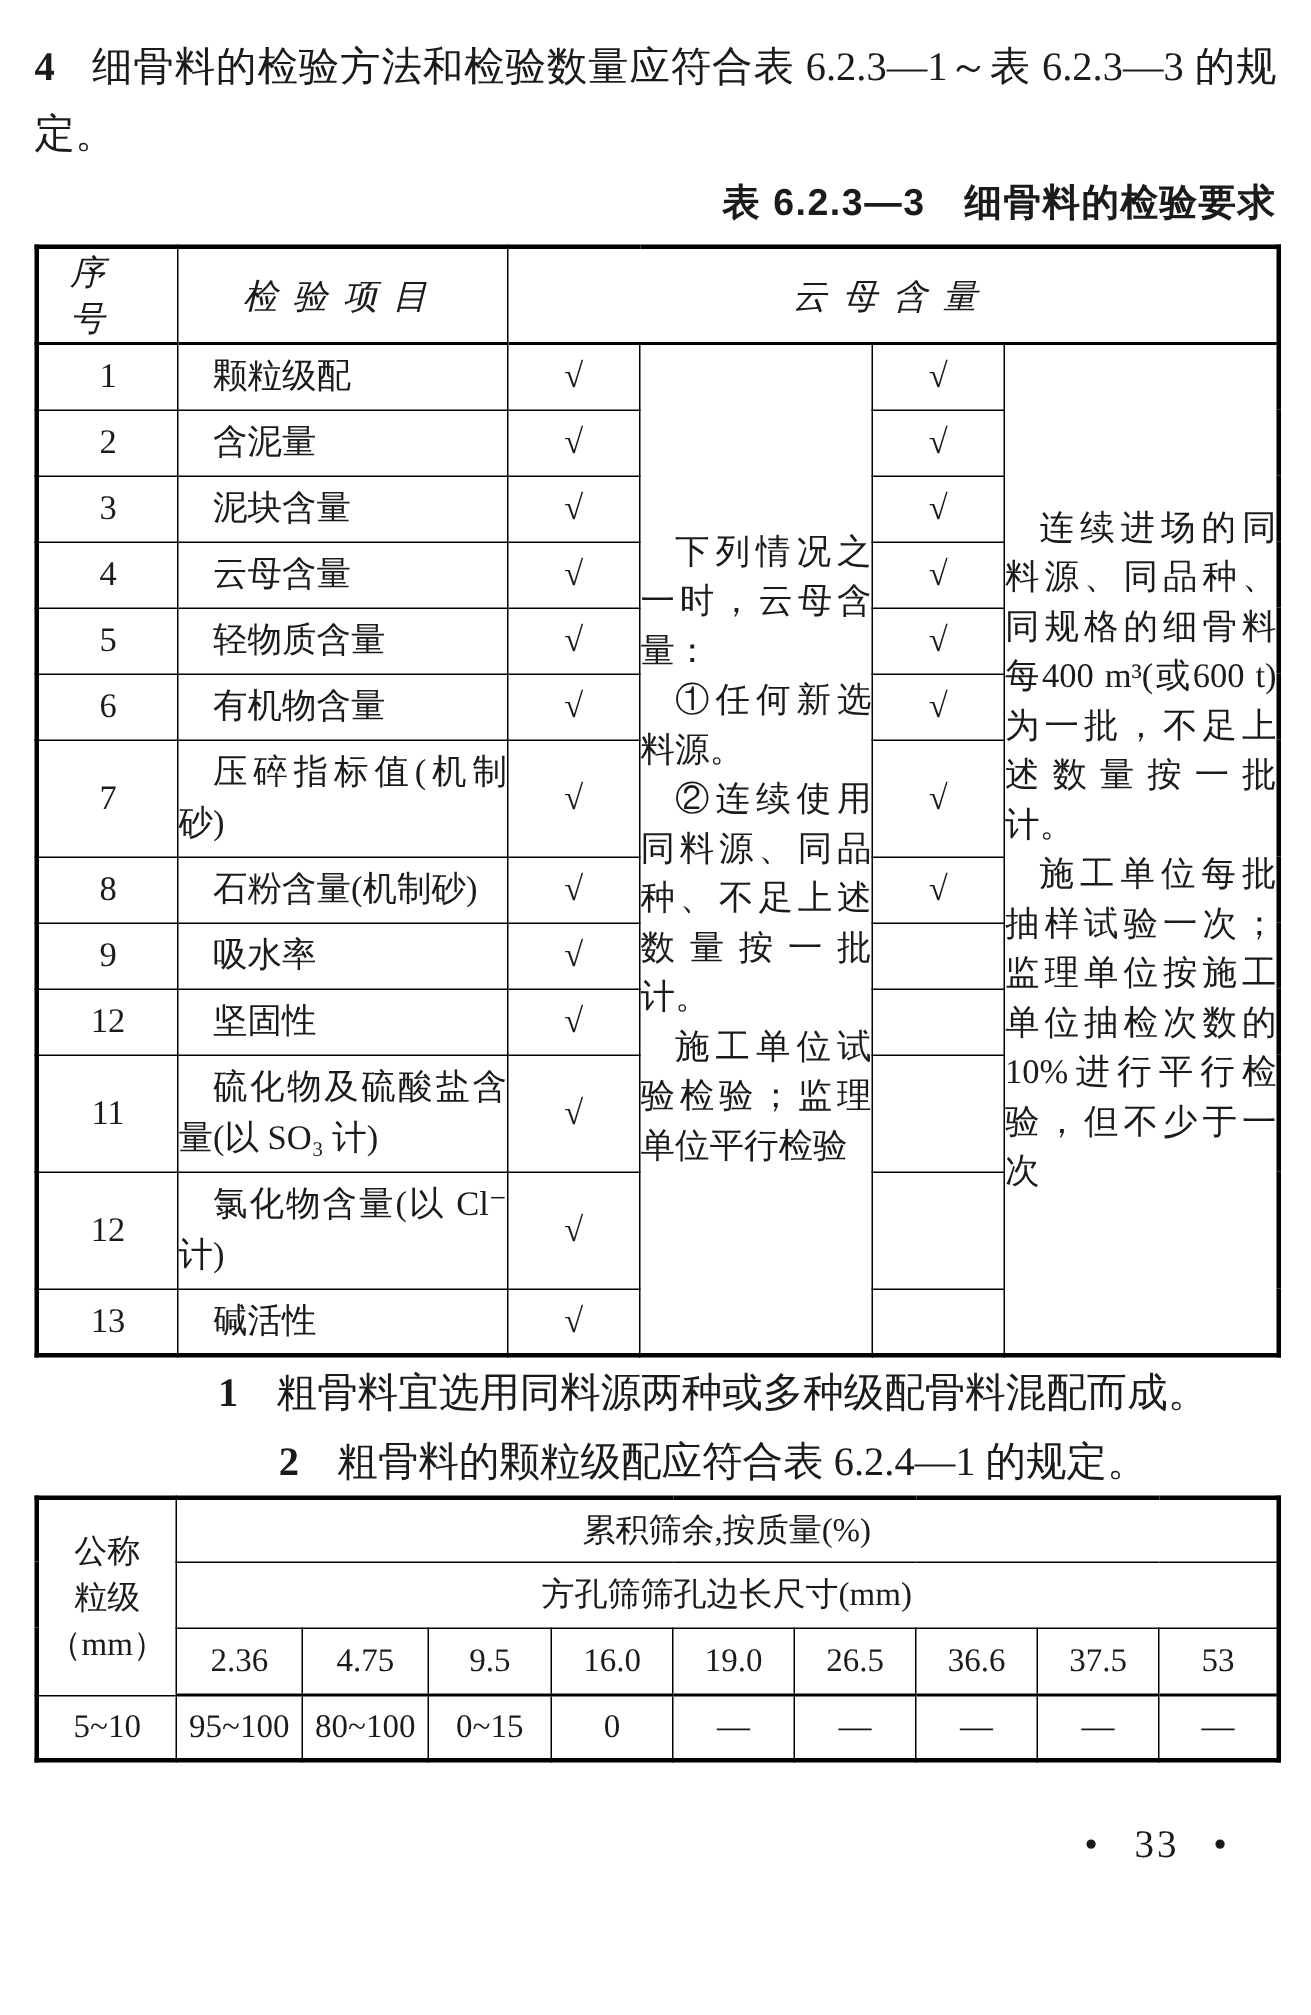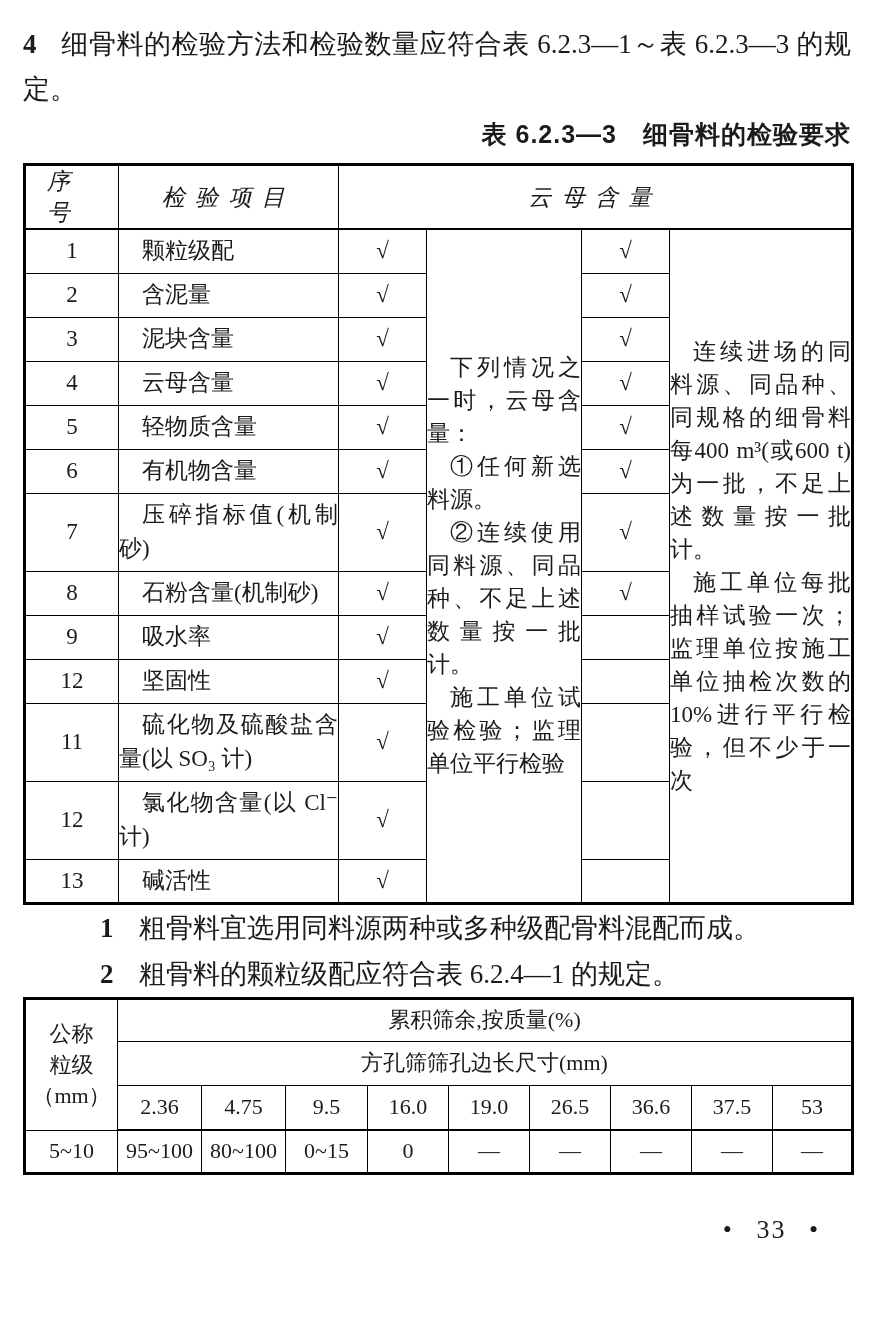--- a/index.html
+++ b/index.html
@@ -8,21 +8,21 @@
     background:#ffffff;color:#1b1b1b;
     font-family:"Liberation Serif","DejaVu Serif",serif;
     padding:22px 23px 0 23px;overflow:hidden;position:relative;
   }
   
   .para{margin:0;font-size:27px;line-height:45px;text-align:justify;}
   .para .lead{text-indent:2.2em;display:inline;}
   b.num{font-weight:bold;padding-right:0.9em;}
   .sec{margin:22px 0 0 0;font-size:27px;line-height:46px;}
   .sec b{padding-right:0.8em;letter-spacing:1px;}
-  .item{margin:0 0 0 0;font-size:27px;line-height:46px;padding-left:2.85em;}
+  .item{margin:0 0 0 0;font-size:27px;line-height:46px;padding-left:2.85em;text-align:center;}
   .item b{padding-right:0.95em;}
   
   .tbl-title{
     margin:6px 0 12px 0;text-align:right;font-weight:bold;font-size:25px;
     font-family:"Liberation Sans","DejaVu Sans",sans-serif;letter-spacing:1px;
   }
   .tbl-title2{margin-top:16px;margin-bottom:14px;}
   
   table{border-collapse:collapse;table-layout:fixed;width:828px;}
   .t1,.t2{border:3px solid #000;}

